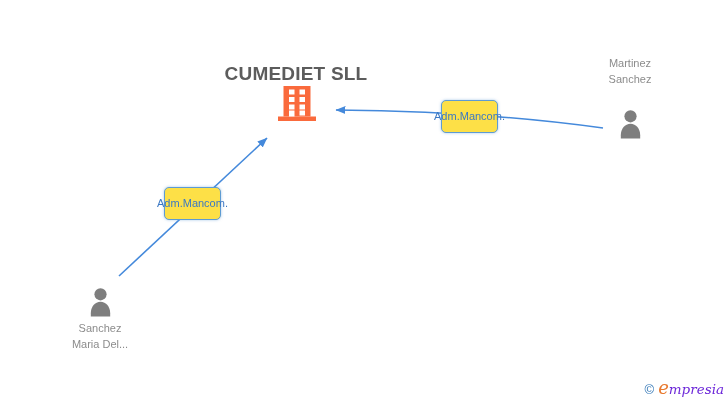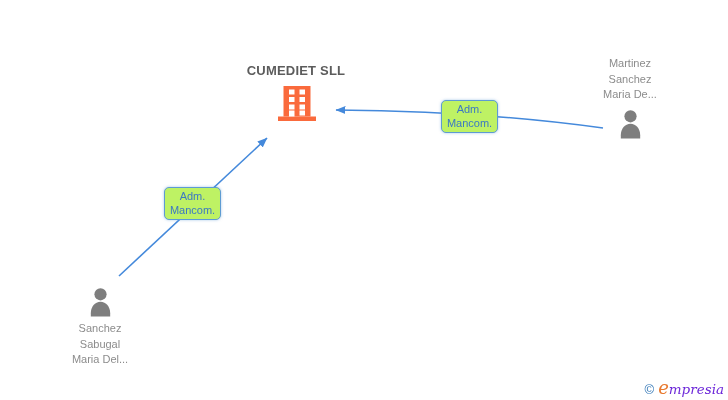--- a/index.html
+++ b/index.html
@@ -5,40 +5,40 @@
   html,body { margin:0; padding:0; background:#fff; }
   .canvas {
     position:relative; width:728px; height:400px; background:#ffffff;
     font-family:"Liberation Sans", sans-serif; overflow:hidden;
   }
   .edges { position:absolute; left:0; top:0; width:728px; height:400px; z-index:1; }
   .edge { fill:none; stroke:#4489DB; stroke-width:1.6px; }
 
   .company-title {
     position:absolute; left:196px; top:63px; width:200px; z-index:2;
-    text-align:center; color:#5C5C5C; font-size:13px; font-weight:bold;
+    text-align:center; color:#5C5C5C; font-size:19px; font-weight:bold;
     letter-spacing:0.2px;
   }
   .icon-svg { position:absolute; z-index:2; cursor:pointer; }
   .building-icon { left:277px; top:86px; width:40px; height:35px; }
   .person-martinez-icon { left:615px; top:109px; width:31px; height:32px; }
   .person-sanchez-icon  { left:85px;  top:287px; width:31px; height:32px; }
 
   .node-label {
     position:absolute; z-index:2; width:124px; text-align:center;
     color:#8C8C8C; font-size:11px; line-height:15.5px;
   }
   .martinez-label { left:568px; top:56px; }
   .sanchez-label  { left:38px;  top:321px; }
 
   .relation-box {
     position:absolute; z-index:3; width:55px; height:31px;
-    background:#bef264; border:1.5px solid #5E9BD3; border-radius:5px;
+    background:#fde047; border:1.5px solid #5E9BD3; border-radius:5px;
     box-shadow:0 0 3px rgba(94,155,211,0.55);
-    display:flex; flex-direction:column; align-items:center; justify-content:center;
+    display:flex; align-items:center; justify-content:center;
     color:#3B78C4; font-size:11px; line-height:13.5px; cursor:pointer;
   }
   .relation-box-martinez { left:441px; top:100px; }
   .relation-box-sanchez  { left:164px; top:187px; }
 
   .brand {
     position:absolute; right:4px; bottom:3px; z-index:2;
     display:flex; align-items:baseline; cursor:pointer; white-space:nowrap;
   }
   .brand .copy { color:#2E74B5; font-size:13px; margin-right:4px; }
@@ -81,33 +81,31 @@
       <rect x="12" y="18.5" width="5.5" height="5"></rect>
       <rect x="22.5" y="18.5" width="5.5" height="5"></rect>
       <rect x="12" y="24.5" width="5.5" height="6"></rect>
       <rect x="22.5" y="24.5" width="5.5" height="5"></rect>
     </g>
   </svg>
 
   <div class="node-label martinez-label">
     <div>Martinez</div>
     <div>Sanchez</div>
-    <div>Maria De...</div>
   </div>
 
   <svg class="icon-svg person-martinez-icon" viewBox="0 0 32 32" xmlns="http://www.w3.org/2000/svg">
     <g fill="#7E7E7E">
       <circle cx="16" cy="7" r="6.3"></circle>
       <path d="M6 30 L6 26.5 C6 20 10.2 14.8 16 14.8 C21.8 14.8 26 20 26 26.5 L26 30 Z"></path>
     </g>
   </svg>
 
   <div class="node-label sanchez-label">
     <div>Sanchez</div>
-    <div>Sabugal</div>
     <div>Maria Del...</div>
   </div>
 
   <svg class="icon-svg person-sanchez-icon" viewBox="0 0 32 32" xmlns="http://www.w3.org/2000/svg">
     <g fill="#7E7E7E">
       <circle cx="16" cy="7" r="6.3"></circle>
       <path d="M6 30 L6 26.5 C6 20 10.2 14.8 16 14.8 C21.8 14.8 26 20 26 26.5 L26 30 Z"></path>
     </g>
   </svg>
 

